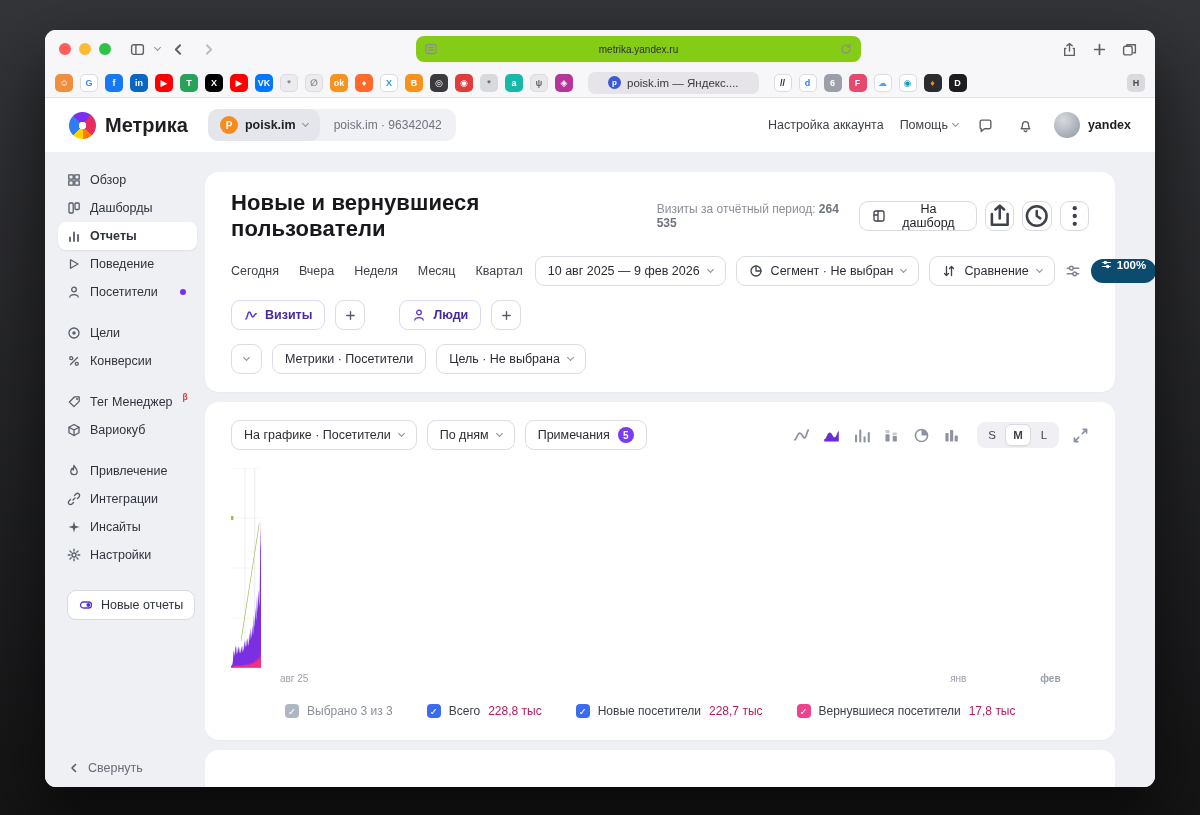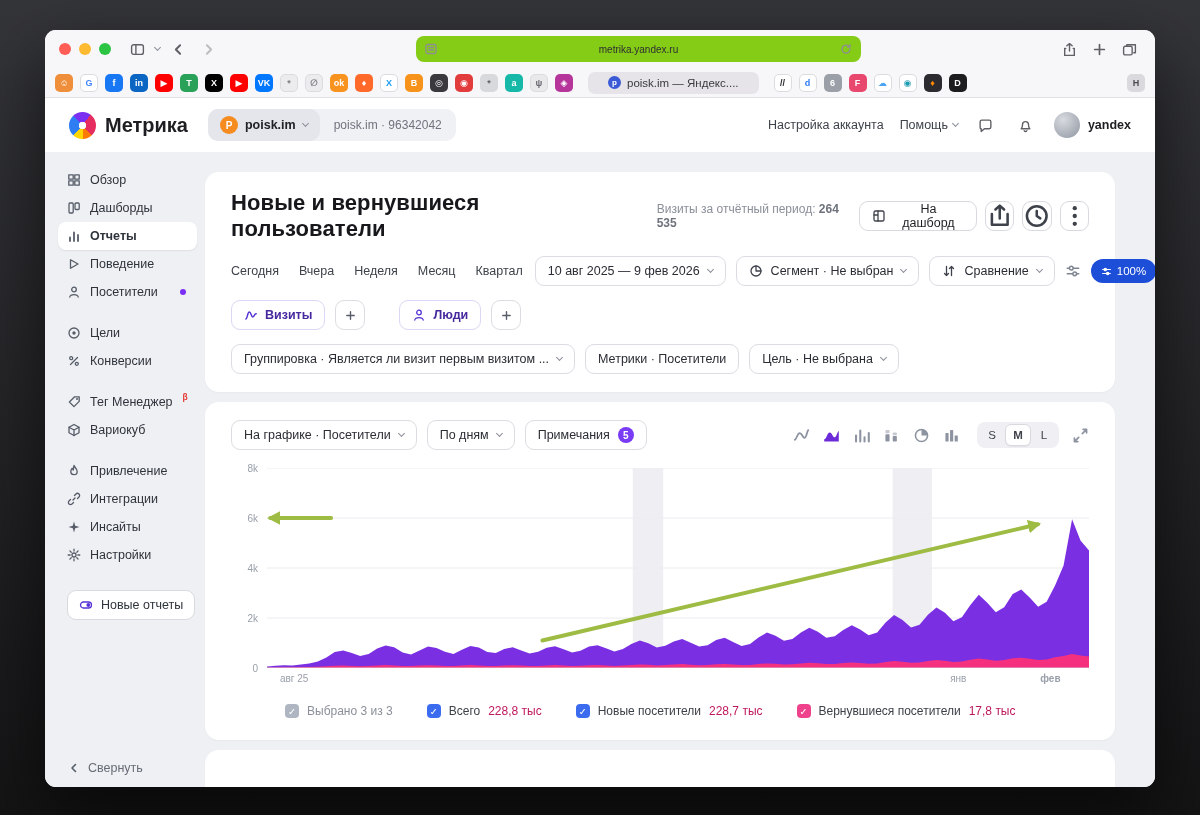--- a/index.html
+++ b/index.html
@@ -63,21 +63,21 @@
   .btn.iconbtn{width:30px;padding:0;justify-content:center;color:#3e424a}
   .bicon{width:14px;height:14px;display:inline-flex;color:#3e424a;flex:none}
   .bicon.purple{color:#5633d6}
   .row{display:flex;align-items:center;margin-top:14px}
   .filters{gap:10px}
   .periods{display:flex;gap:20px;margin-right:2px}
   .period{font-size:12.5px;color:#3e424a;background:none;border:none;font-family:inherit;cursor:pointer}
   .pill{display:inline-flex;align-items:center;gap:8px;height:30px;border:1px solid #dcdde2;background:#fff;border-radius:9px;padding:0 12px;font-size:12.5px;color:#2a2d34;white-space:nowrap;cursor:pointer}
   .sampright{margin-left:auto;display:flex;align-items:center;gap:10px}
   .sampright .bicon{color:#7e8490;width:16px;height:16px}
-  .samppill{display:inline-flex;align-items:center;gap:5px;height:24px;border-radius:13px;background:#1d4ed8;color:#fff;font-size:11.5px;font-weight:normal;padding:0 10px}
+  .samppill{display:inline-flex;gap:5px;height:24px;border-radius:13px;background:#0c4a6e;color:#fff;font-size:11.5px;font-weight:bold;padding:0 10px}
   .samppill .wicon{width:11px;height:11px;display:inline-flex;color:#fff}
   .chips{gap:10px}
   .chip{display:inline-flex;align-items:center;gap:7px;height:30px;border:1px solid #ddd6f4;border-radius:9px;padding:0 12px;font-size:12.5px;color:#46289f;font-weight:bold;cursor:pointer}
   .plusbtn{width:30px;height:30px;border:1px solid #dcdde2;background:#fff;border-radius:9px;display:inline-flex;align-items:center;justify-content:center;color:#565c68;cursor:pointer}
   .plusbtn svg{width:13px;height:13px}
   .chips .gap{width:14px}
   
   .c2-controls{display:flex;align-items:center;gap:10px}
   .badge{min-width:16px;height:16px;border-radius:8px;background:#7a3bf5;color:#fff;font-size:10px;font-weight:bold;display:inline-flex;align-items:center;justify-content:center;padding:0 4px}
   .c2-right{margin-left:auto;display:flex;align-items:center;gap:13px}
@@ -508,21 +508,20 @@
           </div>
           <button class="plusbtn">
               <svg viewBox="0 0 14 14" width="100%" height="100%" fill="none" stroke="currentColor" stroke-width="1.5" stroke-linecap="round" stroke-linejoin="round">
                 <path d="M7 3v8M3 7h8"></path>
               </svg>
             </button>
         </div>
 
         <div class="row drops" style="gap:10px">
           <div class="pill">
-            <span>Группировка · Является ли визит первым визитом ...</span>
               <span class="chev tiny"></span>
           </div>
           <div class="pill">
             <span>Метрики · Посетители</span>
           </div>
           <div class="pill">
             <span>Цель · Не выбрана</span>
               <span class="chev tiny"></span>
           </div>
         </div>
@@ -586,27 +585,20 @@
               </div>
             <span class="cticon">
                 <svg viewBox="0 0 14 14" width="100%" height="100%" fill="none" stroke="currentColor" stroke-width="1.4" stroke-linecap="round" stroke-linejoin="round">
                   <path d="M8.5 5.5L12 2M12 2H9.2M12 2v2.8M5.5 8.5L2 12M2 12h2.8M2 12V9.2"></path>
                 </svg>
               </span>
           </div>
         </div>
 
         <div class="chart-area">
-          <div class="ylabels" id="ylabels">
-              <span style="top: 0%;">8k</span>
-              <span style="top: 25%;">6k</span>
-              <span style="top: 50%;">4k</span>
-              <span style="top: 75%;">2k</span>
-              <span style="top: 100%;">0</span>
-            </div>
           <div class="plot" id="plot">
               <svg viewBox="0 0 860 200" preserveAspectRatio="none">
                 <rect x="382.7" y="0" width="31.8" height="200" fill="#e9eaef" opacity="0.75"></rect>
                 <rect x="654.5" y="0" width="41.3" height="200" fill="#e9eaef" opacity="0.75"></rect>
                 <line x1="0" y1="200.0" x2="860" y2="200.0" stroke="#ececf1" stroke-width="1"></line>
                 <line x1="0" y1="150.0" x2="860" y2="150.0" stroke="#ececf1" stroke-width="1"></line>
                 <line x1="0" y1="100.0" x2="860" y2="100.0" stroke="#ececf1" stroke-width="1"></line>
                 <line x1="0" y1="50.0" x2="860" y2="50.0" stroke="#ececf1" stroke-width="1"></line>
                 <line x1="0" y1="0.0" x2="860" y2="0.0" stroke="#ececf1" stroke-width="1"></line>
                 <polygon points="0,200 0.0,198.5 8.9,197.8 17.7,197.3 26.6,197.5 35.5,196.5 44.3,195.5 53.2,193.5 62.1,189.5 70.9,184.0 79.8,182.5 88.7,185.0 97.5,188.0 106.4,186.0 115.3,180.5 124.1,177.5 133.0,179.3 141.9,184.5 150.7,186.5 159.6,182.5 168.5,178.5 177.3,180.0 186.2,183.8 195.1,186.0 203.9,181.8 212.8,178.0 221.6,179.5 230.5,184.0 239.4,185.0 248.2,181.0 257.1,179.3 266.0,182.5 274.8,185.5 283.7,183.8 292.6,179.8 301.4,178.3 310.3,181.3 319.2,184.5 328.0,182.8 336.9,178.5 345.8,177.3 354.6,180.3 363.5,183.5 372.4,181.0 381.2,176.0 390.1,172.5 399.0,175.3 407.8,179.5 416.7,177.8 425.6,173.5 434.4,171.0 443.3,174.8 452.2,178.5 461.0,177.3 469.9,172.0 478.8,169.8 487.6,174.0 496.5,178.0 505.4,176.0 514.2,169.5 523.1,164.5 532.0,167.8 540.8,172.8 549.7,171.0 558.6,164.5 567.4,159.8 576.3,163.8 585.2,169.8 594.0,168.3 602.9,162.0 611.8,157.3 620.6,161.5 629.5,167.3 638.4,164.5 647.2,154.5 656.1,147.0 664.9,152.0 673.8,159.5 682.7,156.8 691.5,146.8 700.4,139.5 709.3,144.8 718.1,153.3 727.0,149.3 735.9,137.0 744.7,126.8 753.6,134.8 762.5,144.3 771.3,139.3 780.2,126.0 789.1,121.5 797.9,129.5 806.8,138.8 815.7,133.8 824.5,117.5 833.4,97.5 842.3,51.3 851.1,72.5 860.0,82.5 860,200" fill="#7a2fe2"></polygon>

